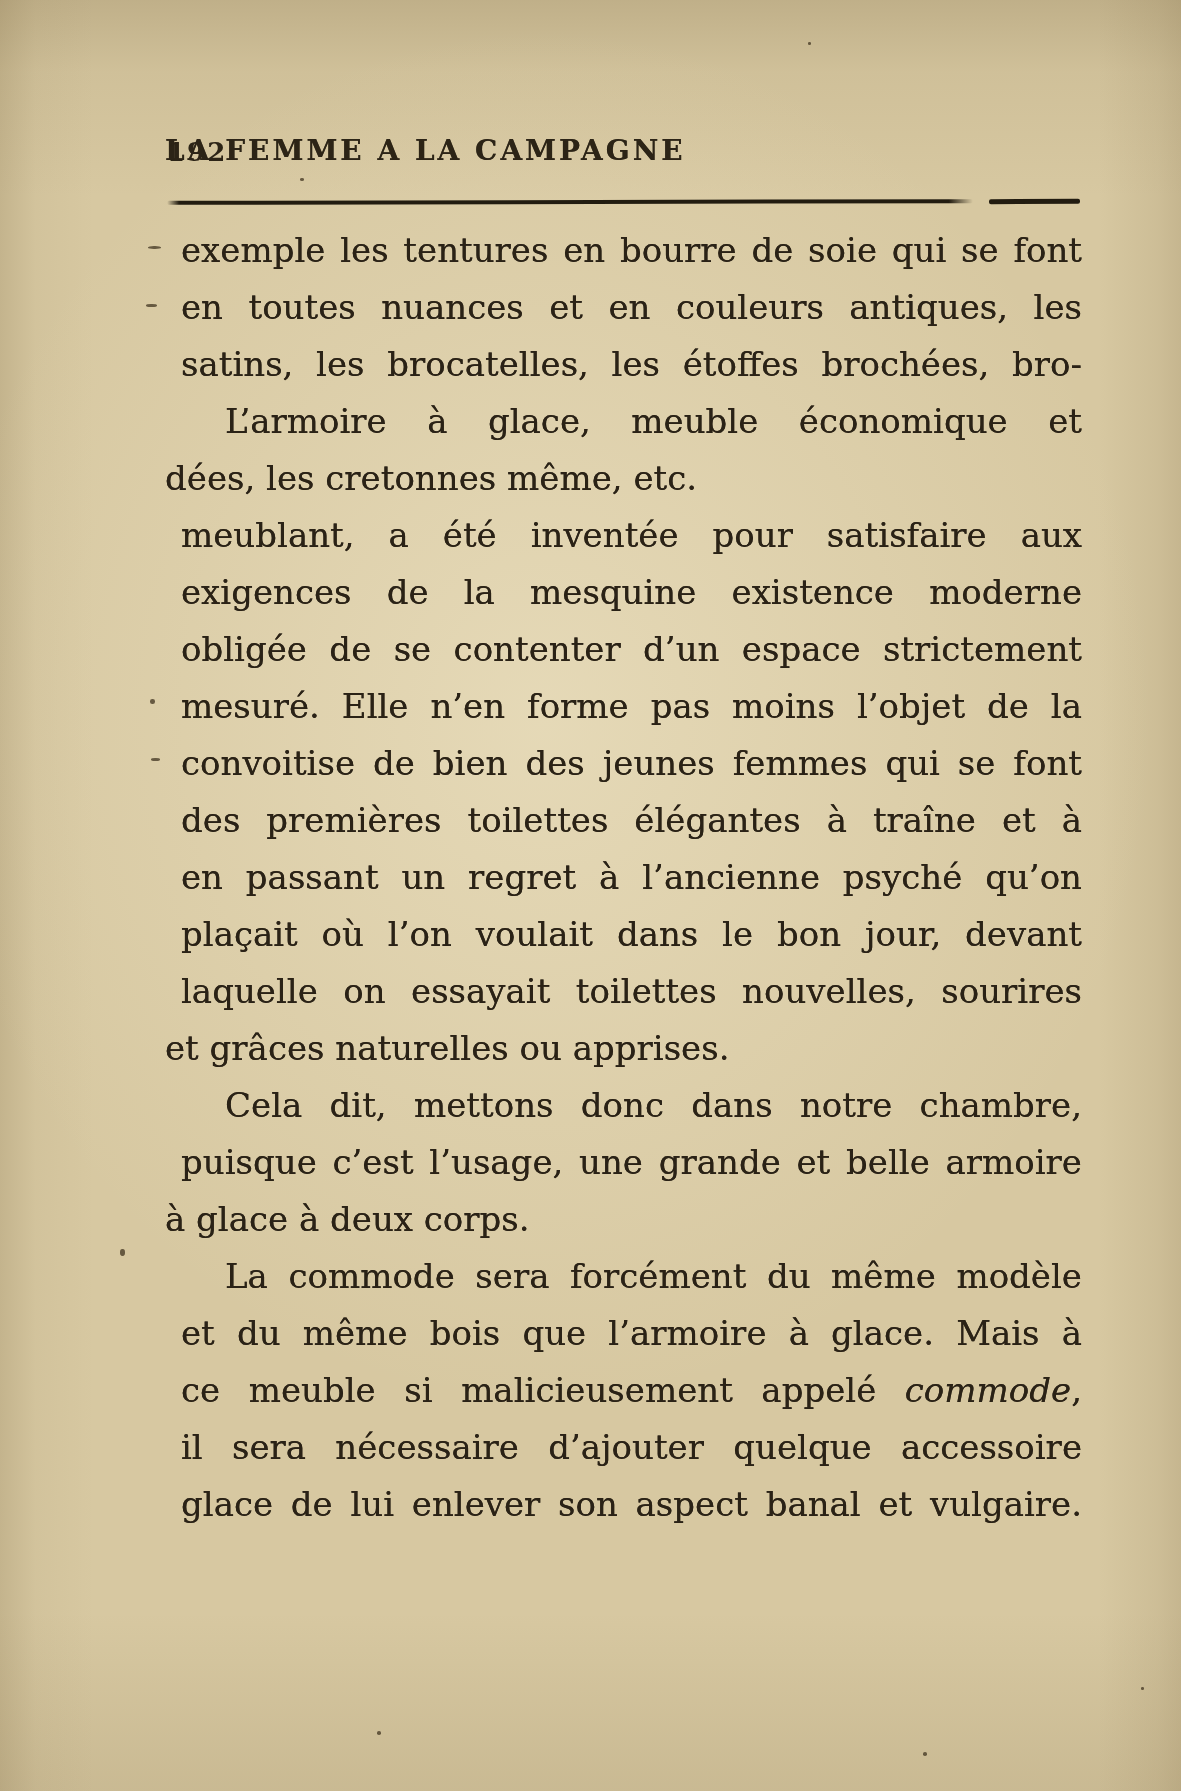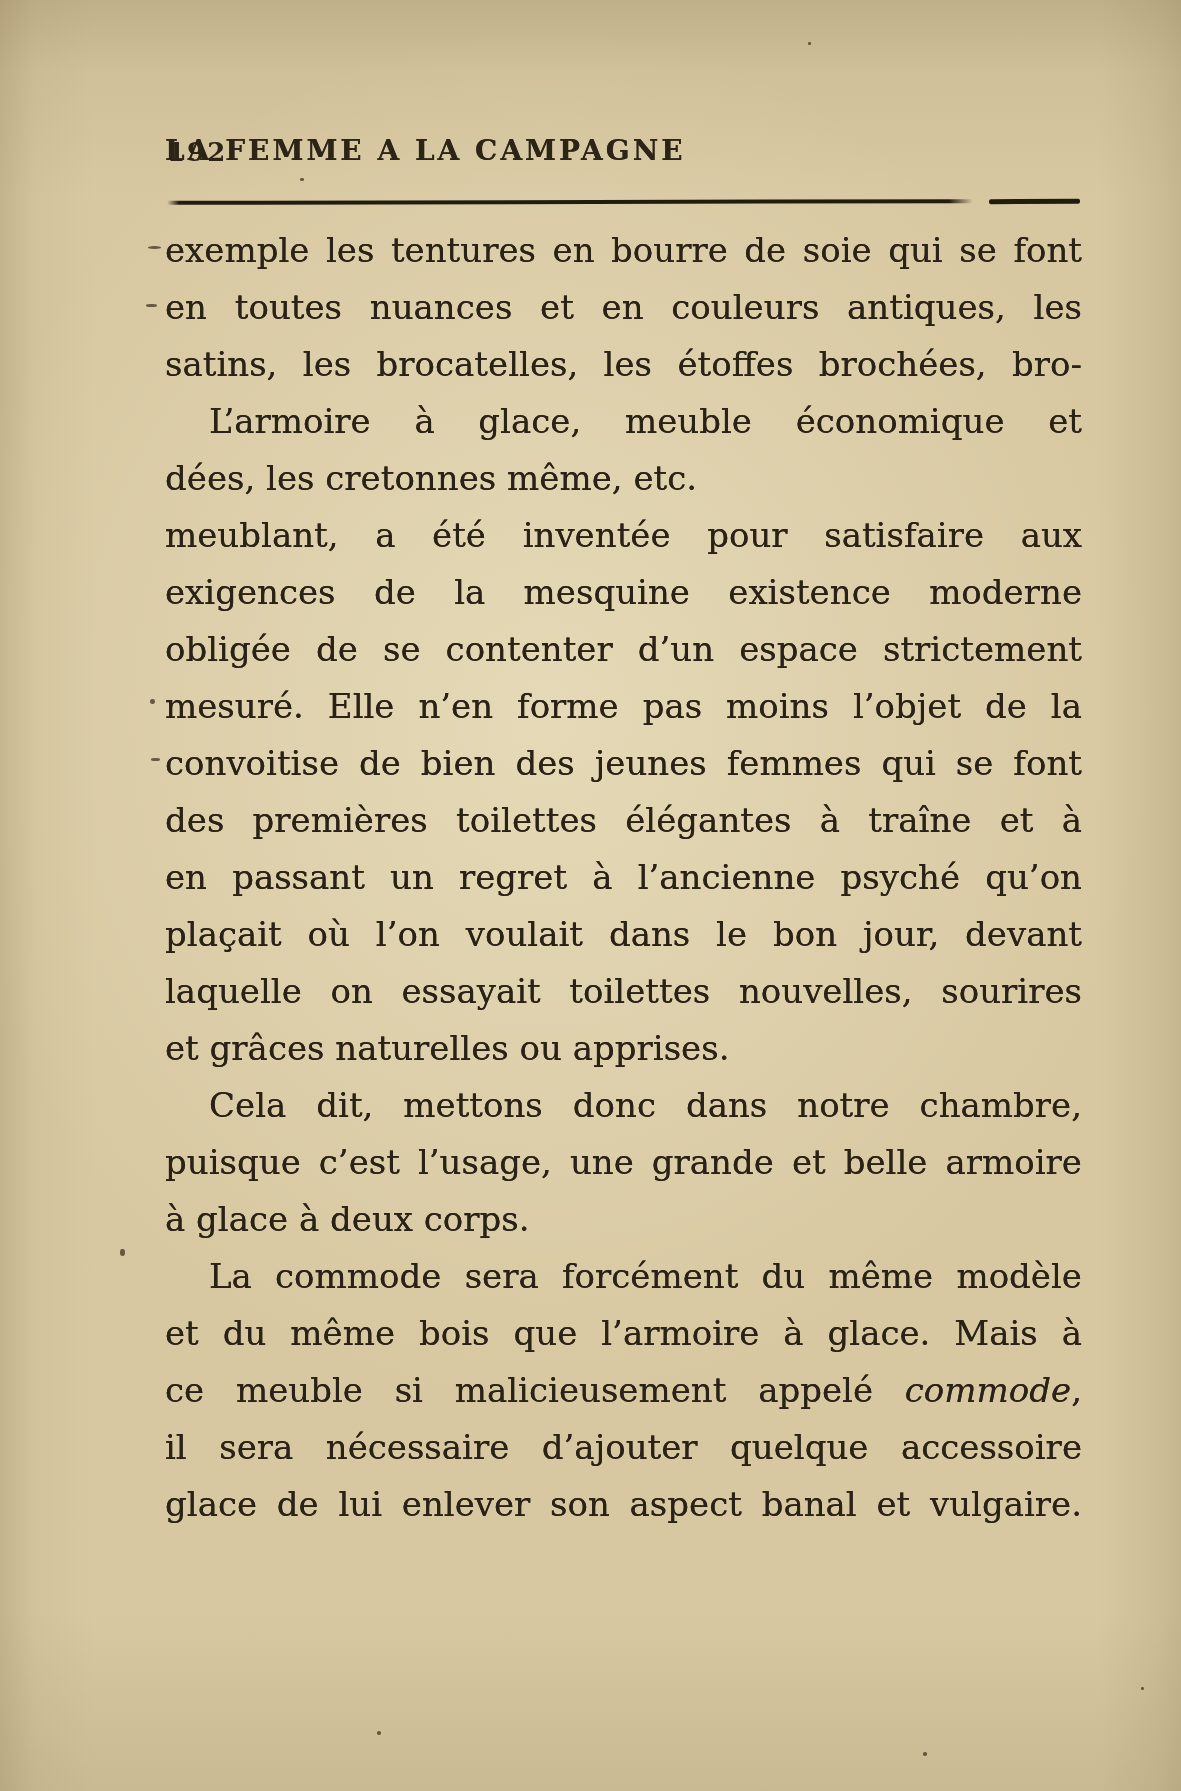--- a/index.html
+++ b/index.html
@@ -32,21 +32,21 @@
   .rule-end{
     position:absolute;left:822px;top:2px;width:91px;height:4.5px;border-radius:2px;
     background:#221c10;transform:rotate(-0.3deg);
   }
   .body-text{
     position:absolute;top:222px;left:165px;width:917px;
     font-size:34px;line-height:57px;
     text-shadow:0 0 0.6px rgba(42,34,22,0.85);
   }
   .line{height:57px;text-align:left;}
-  .line.just{text-align:justify;text-align-last:justify;}
+  .line.just{text-align:justify;text-align-last:justify;margin-left:16px;}
   .line.indent{text-indent:44px;}
   .it{font-style:italic;}
   .speck{position:absolute;background:#4a3d28;border-radius:45%;opacity:0.8;}
 </style>
 </head>
 <body>
 
 <div class="page">
 
   <div class="header">

